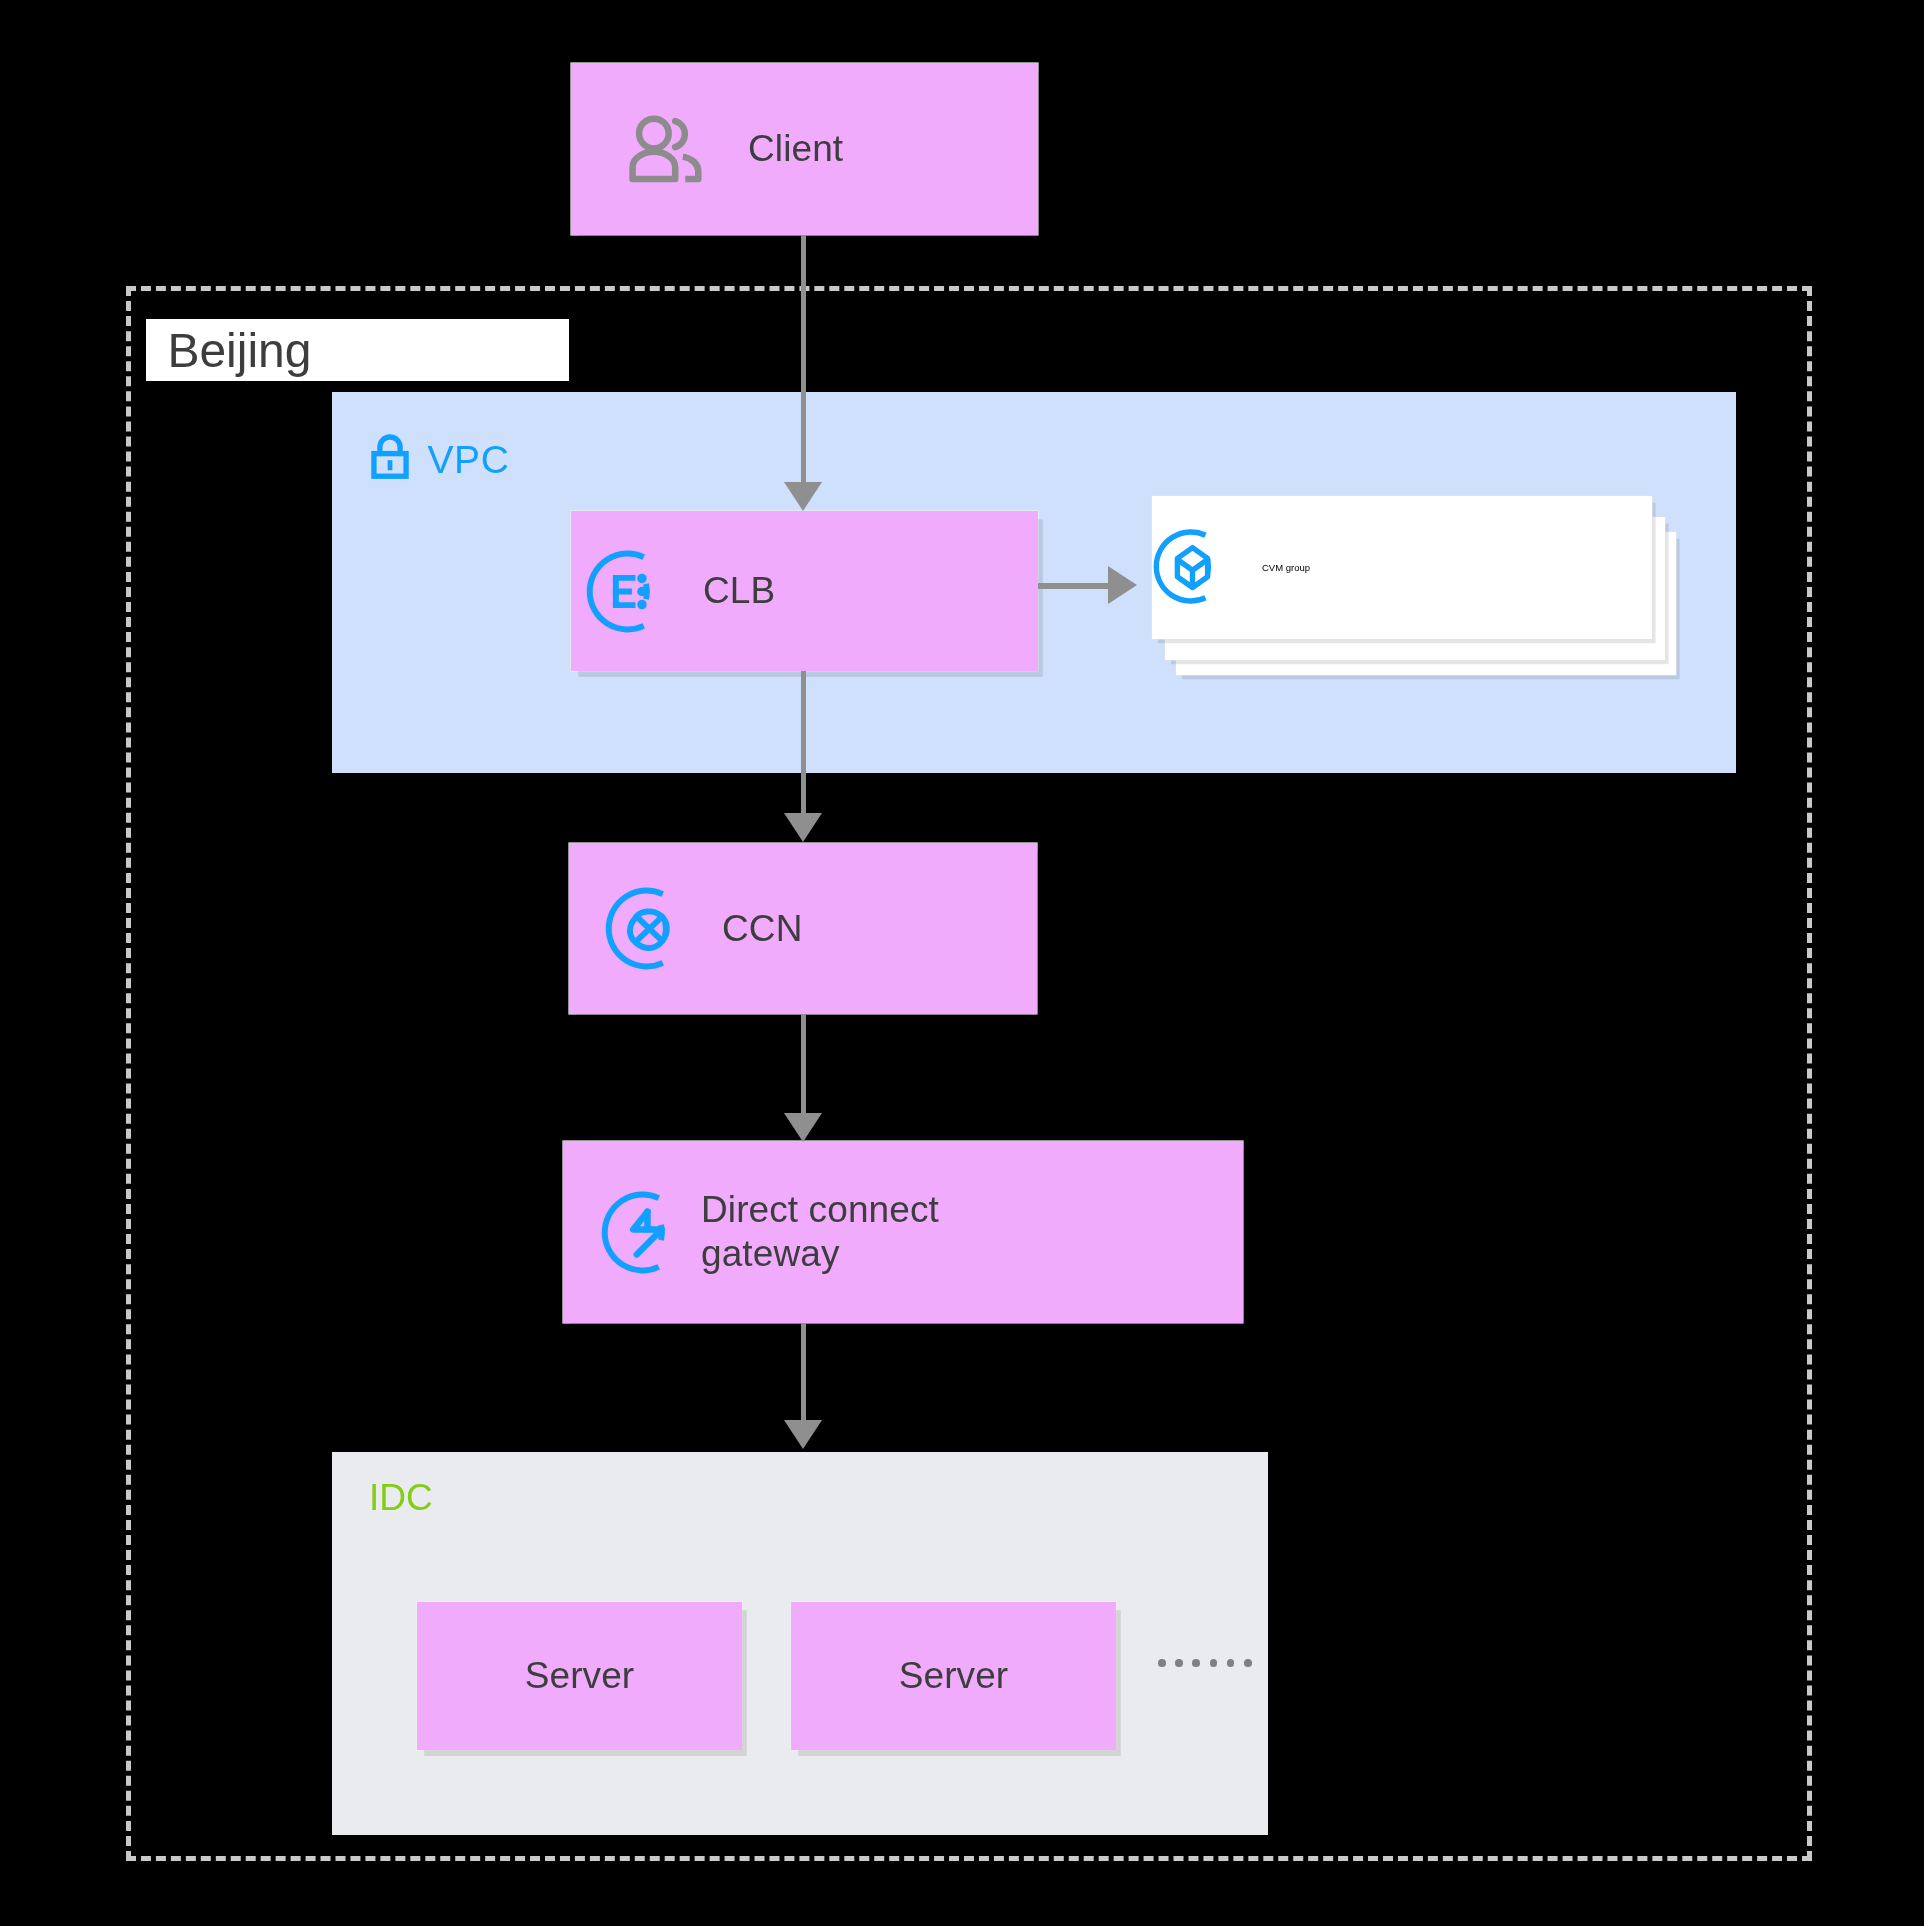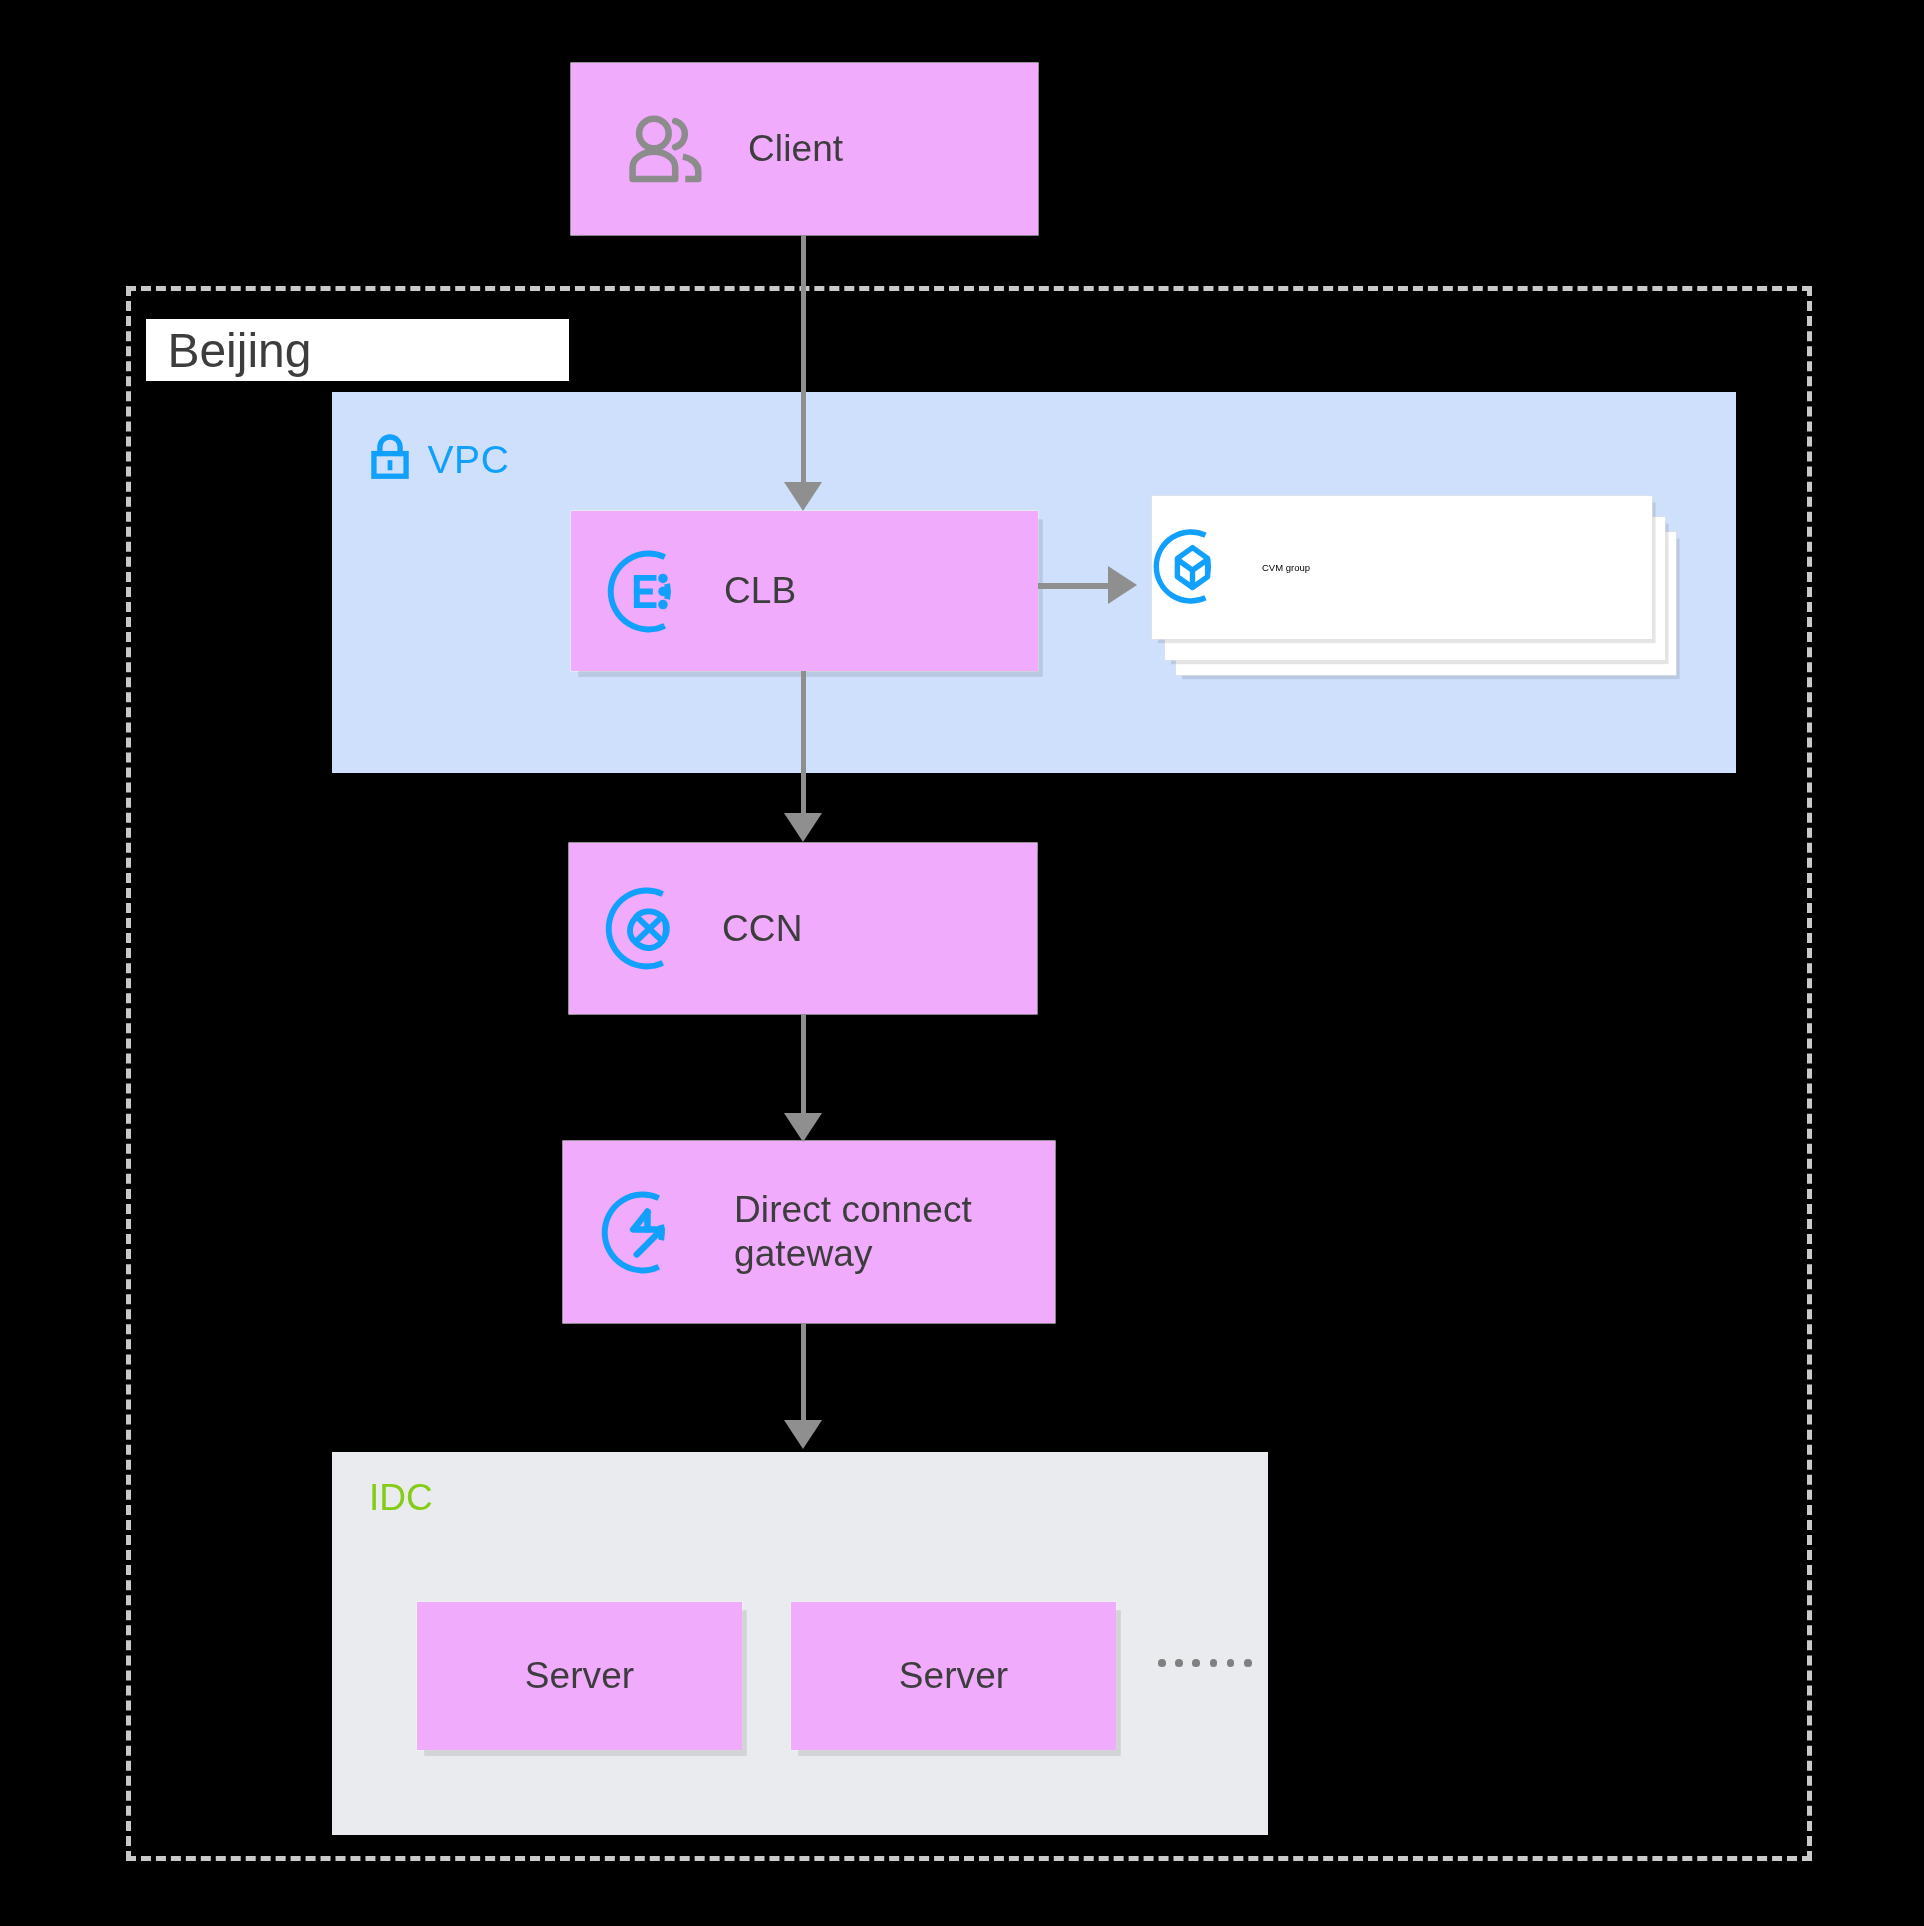--- a/index.html
+++ b/index.html
@@ -114,21 +114,21 @@
     font-size: 37px;
   }
 
   
   #node-client {
     left: 571px; top: 63px; width: 467px; height: 172px;
     padding-left: 52px; gap: 36px;
   }
   #node-clb {
     left: 571px; top: 511px; width: 467px; height: 160px;
-    padding-left: 35px; gap: 29px;
+    padding-left: 14px; gap: 29px;
   }
   #node-cvm-stack {
     position: absolute;
     left: 1152px; top: 496px; width: 524px; height: 149px;
   }
   #node-cvm-stack .stack-layer {
     position: absolute;
     background: #ffffff;
     box-shadow: 0 0 0 0.6px #e3e3e3, 4.8px 5.4px 0 -1.2px rgba(0,0,0,0.10);
   }
@@ -137,22 +137,22 @@
   #node-cvm-stack .stack-top {
     left: 0; top: 0; width: 500px; height: 143px;
     display: flex; align-items: center; 
     box-sizing: border-box; gap: 29px;
   }
   #node-ccn {
     left: 569px; top: 843px; width: 468px; height: 171px;
     padding-left: 35px; gap: 29px;
   }
   #node-dcg {
-    left: 563px; top: 1141px; width: 492px; height: 182px;
-    padding-left: 37px; gap: 45px;
+    left: 563px; top: 1141px; width: 680px; height: 182px;
+    padding-left: 37px; gap: 12px;
   }
   #node-server-1 {
     left: 417px; top: 1602px; width: 325px; height: 148px;
     justify-content: center; padding: 0;
   }
   #node-server-2 {
     left: 791px; top: 1602px; width: 325px; height: 148px;
     justify-content: center; padding: 0;
   }
   #idc-ellipsis {

